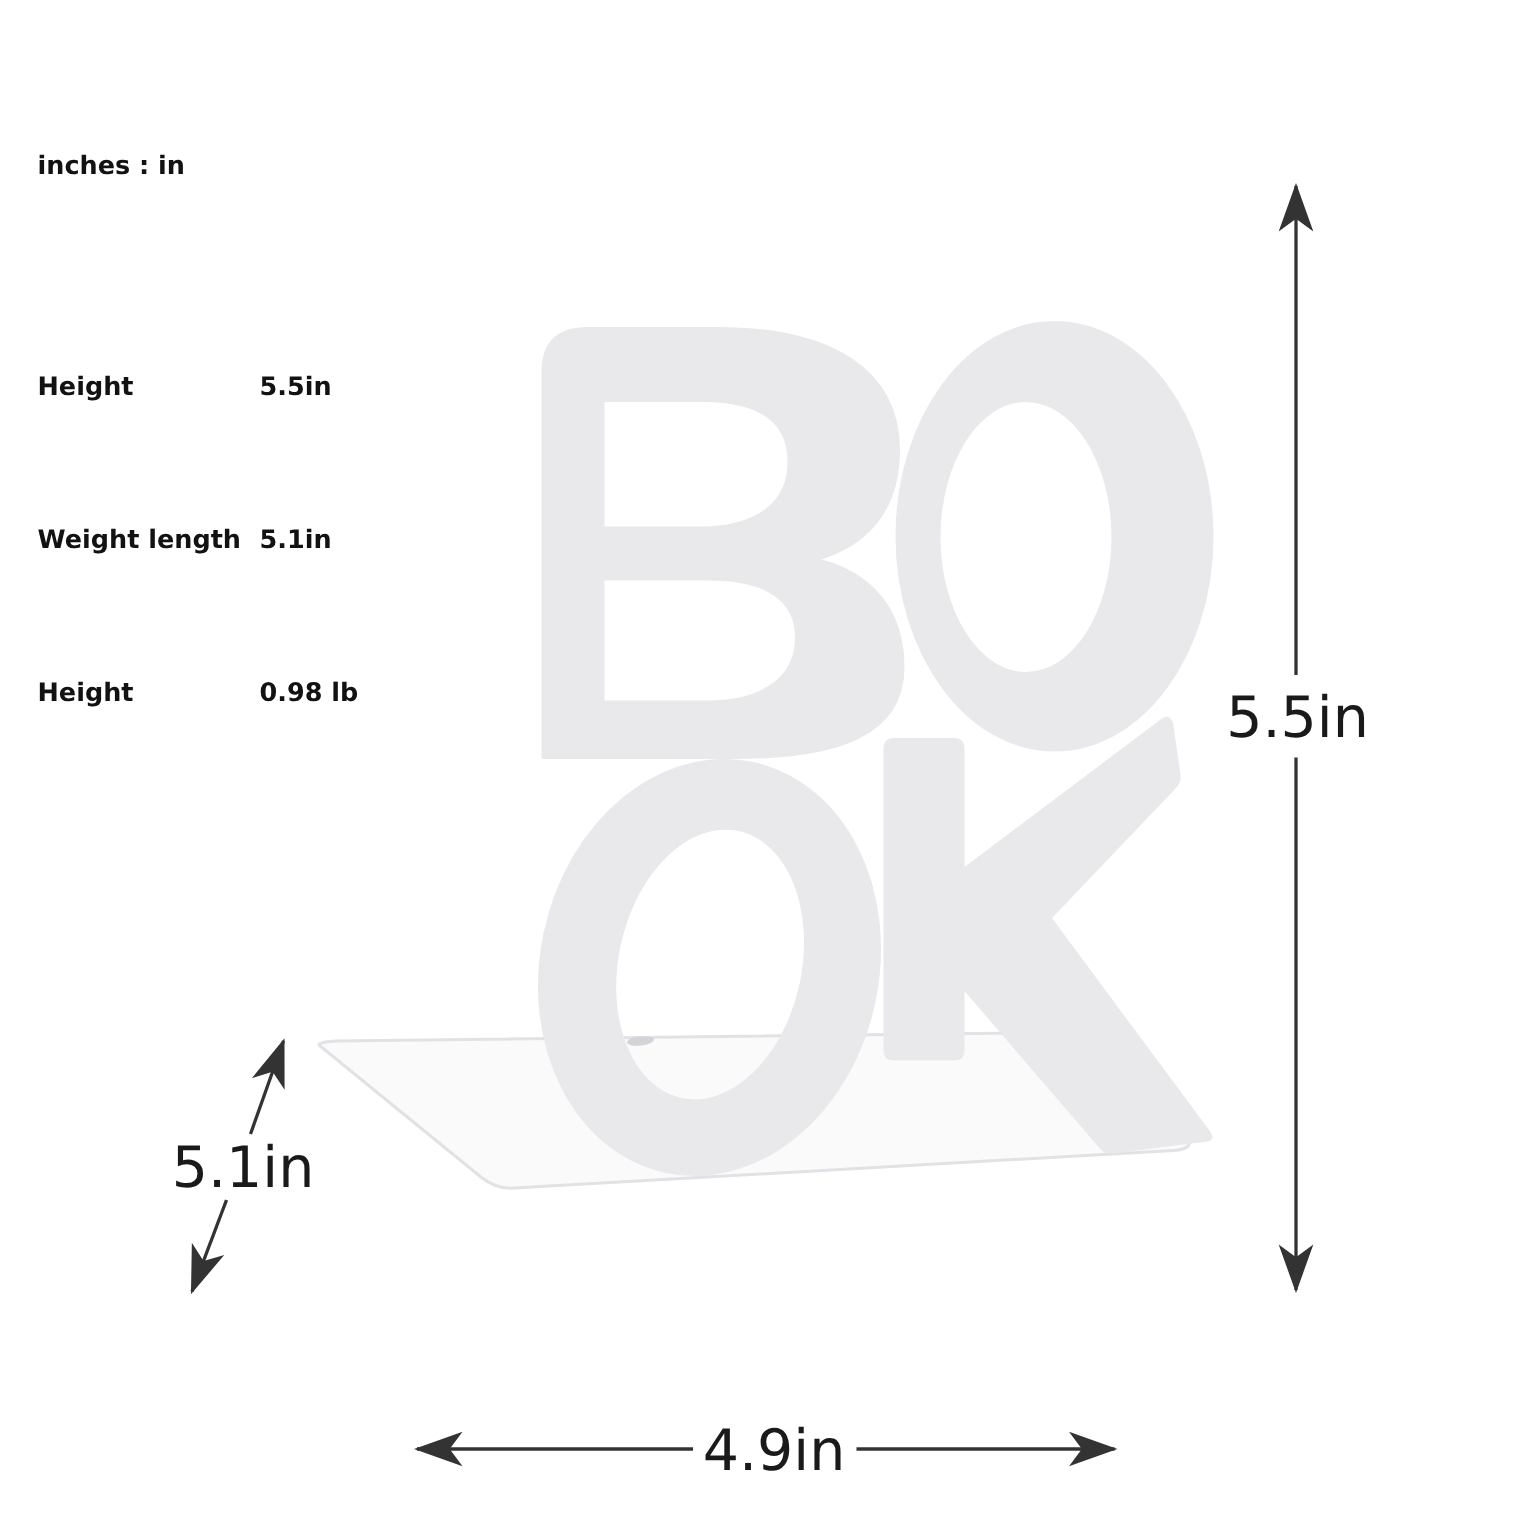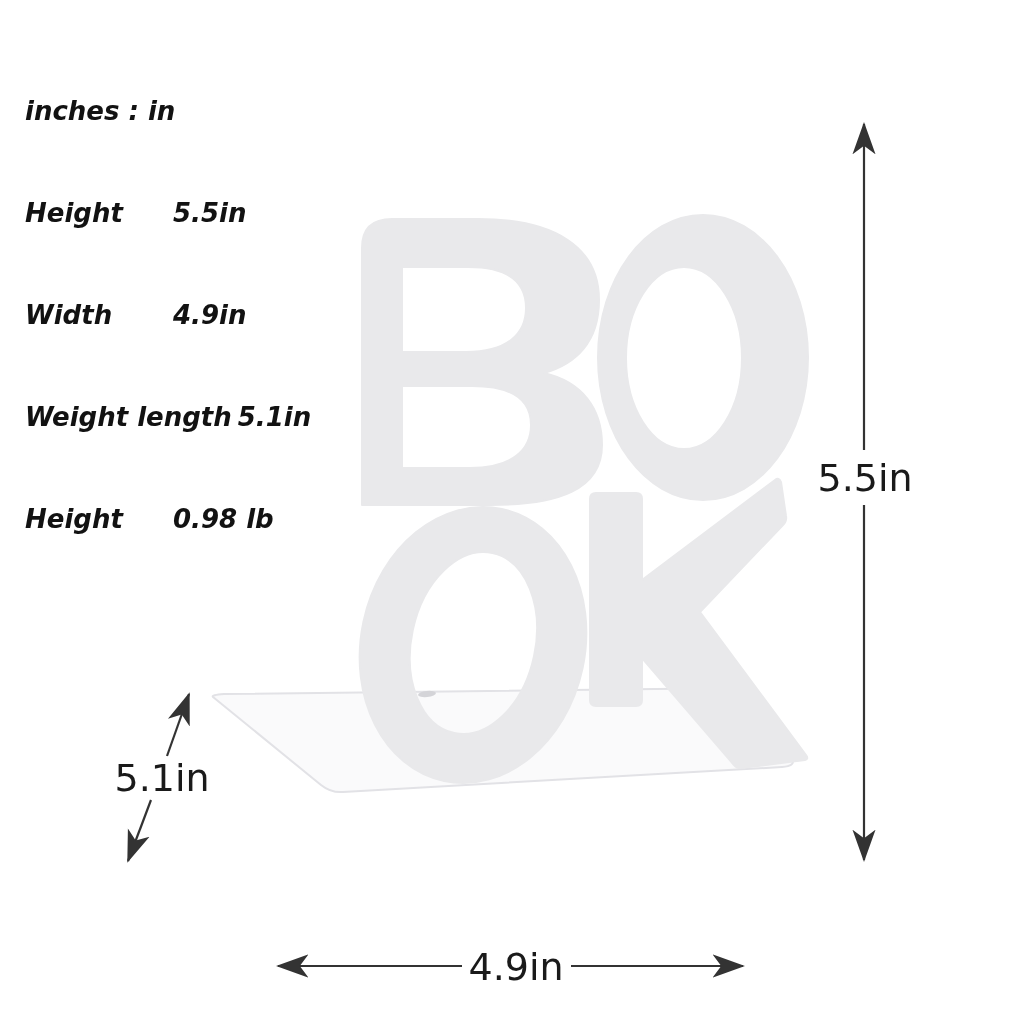--- a/index.html
+++ b/index.html
@@ -8,28 +8,27 @@
     width:1024px;height:1024px;
     background:#ffffff;
     overflow:hidden;
     font-family:"DejaVu Sans",sans-serif;
   }
   
   .specs{
     position:absolute;
     left:25px;top:26px;
     font-weight:700;
-    font-size:26px;
+    font-size:17px;
     line-height:34px;
     color:#121212;
     white-space:pre;
-    font-style:italic;
   }
   .spec-line{height:34px;}
-  .spec-label{display:inline-block;min-width:142px;margin-right:6px;}
+  .spec-label{display:inline-block;min-width:142px;margin-right:6px;margin-top:45px;}
   .spec-value{display:inline-block;}
   
   #art{position:absolute;left:0;top:0;}
   .dim-label{
     font-family:"DejaVu Sans",sans-serif;
     font-weight:400;
     font-size:38px;
     fill:#1a1a1a;
   }
   .arrow-line{
@@ -45,21 +44,20 @@
   }
 </style>
 </head>
 <body>
 
 <div id="stage">
 
   <div class="specs">
     <div class="spec-line">inches : in</div>
     <div class="spec-line"><span class="spec-label">Height</span><span class="spec-value">5.5in</span></div>
-    <div class="spec-line"><span class="spec-label">Width</span><span class="spec-value">4.9in</span></div>
     <div class="spec-line"><span class="spec-label">Weight length</span><span class="spec-value">5.1in</span></div>
     <div class="spec-line"><span class="spec-label">Height</span><span class="spec-value">0.98 lb</span></div>
   </div>
 
   <svg id="art" width="1024" height="1024" viewBox="0 0 1024 1024">
     <defs>
       <marker id="ah" viewBox="0 0 10 8" refX="9.2" refY="4" markerWidth="15" markerHeight="12" orient="auto-start-reverse">
         <path d="M0,0.5 L9.8,4 L0,7.5 L2.6,4 Z" fill="#333333"></path>
       </marker>
     </defs>

